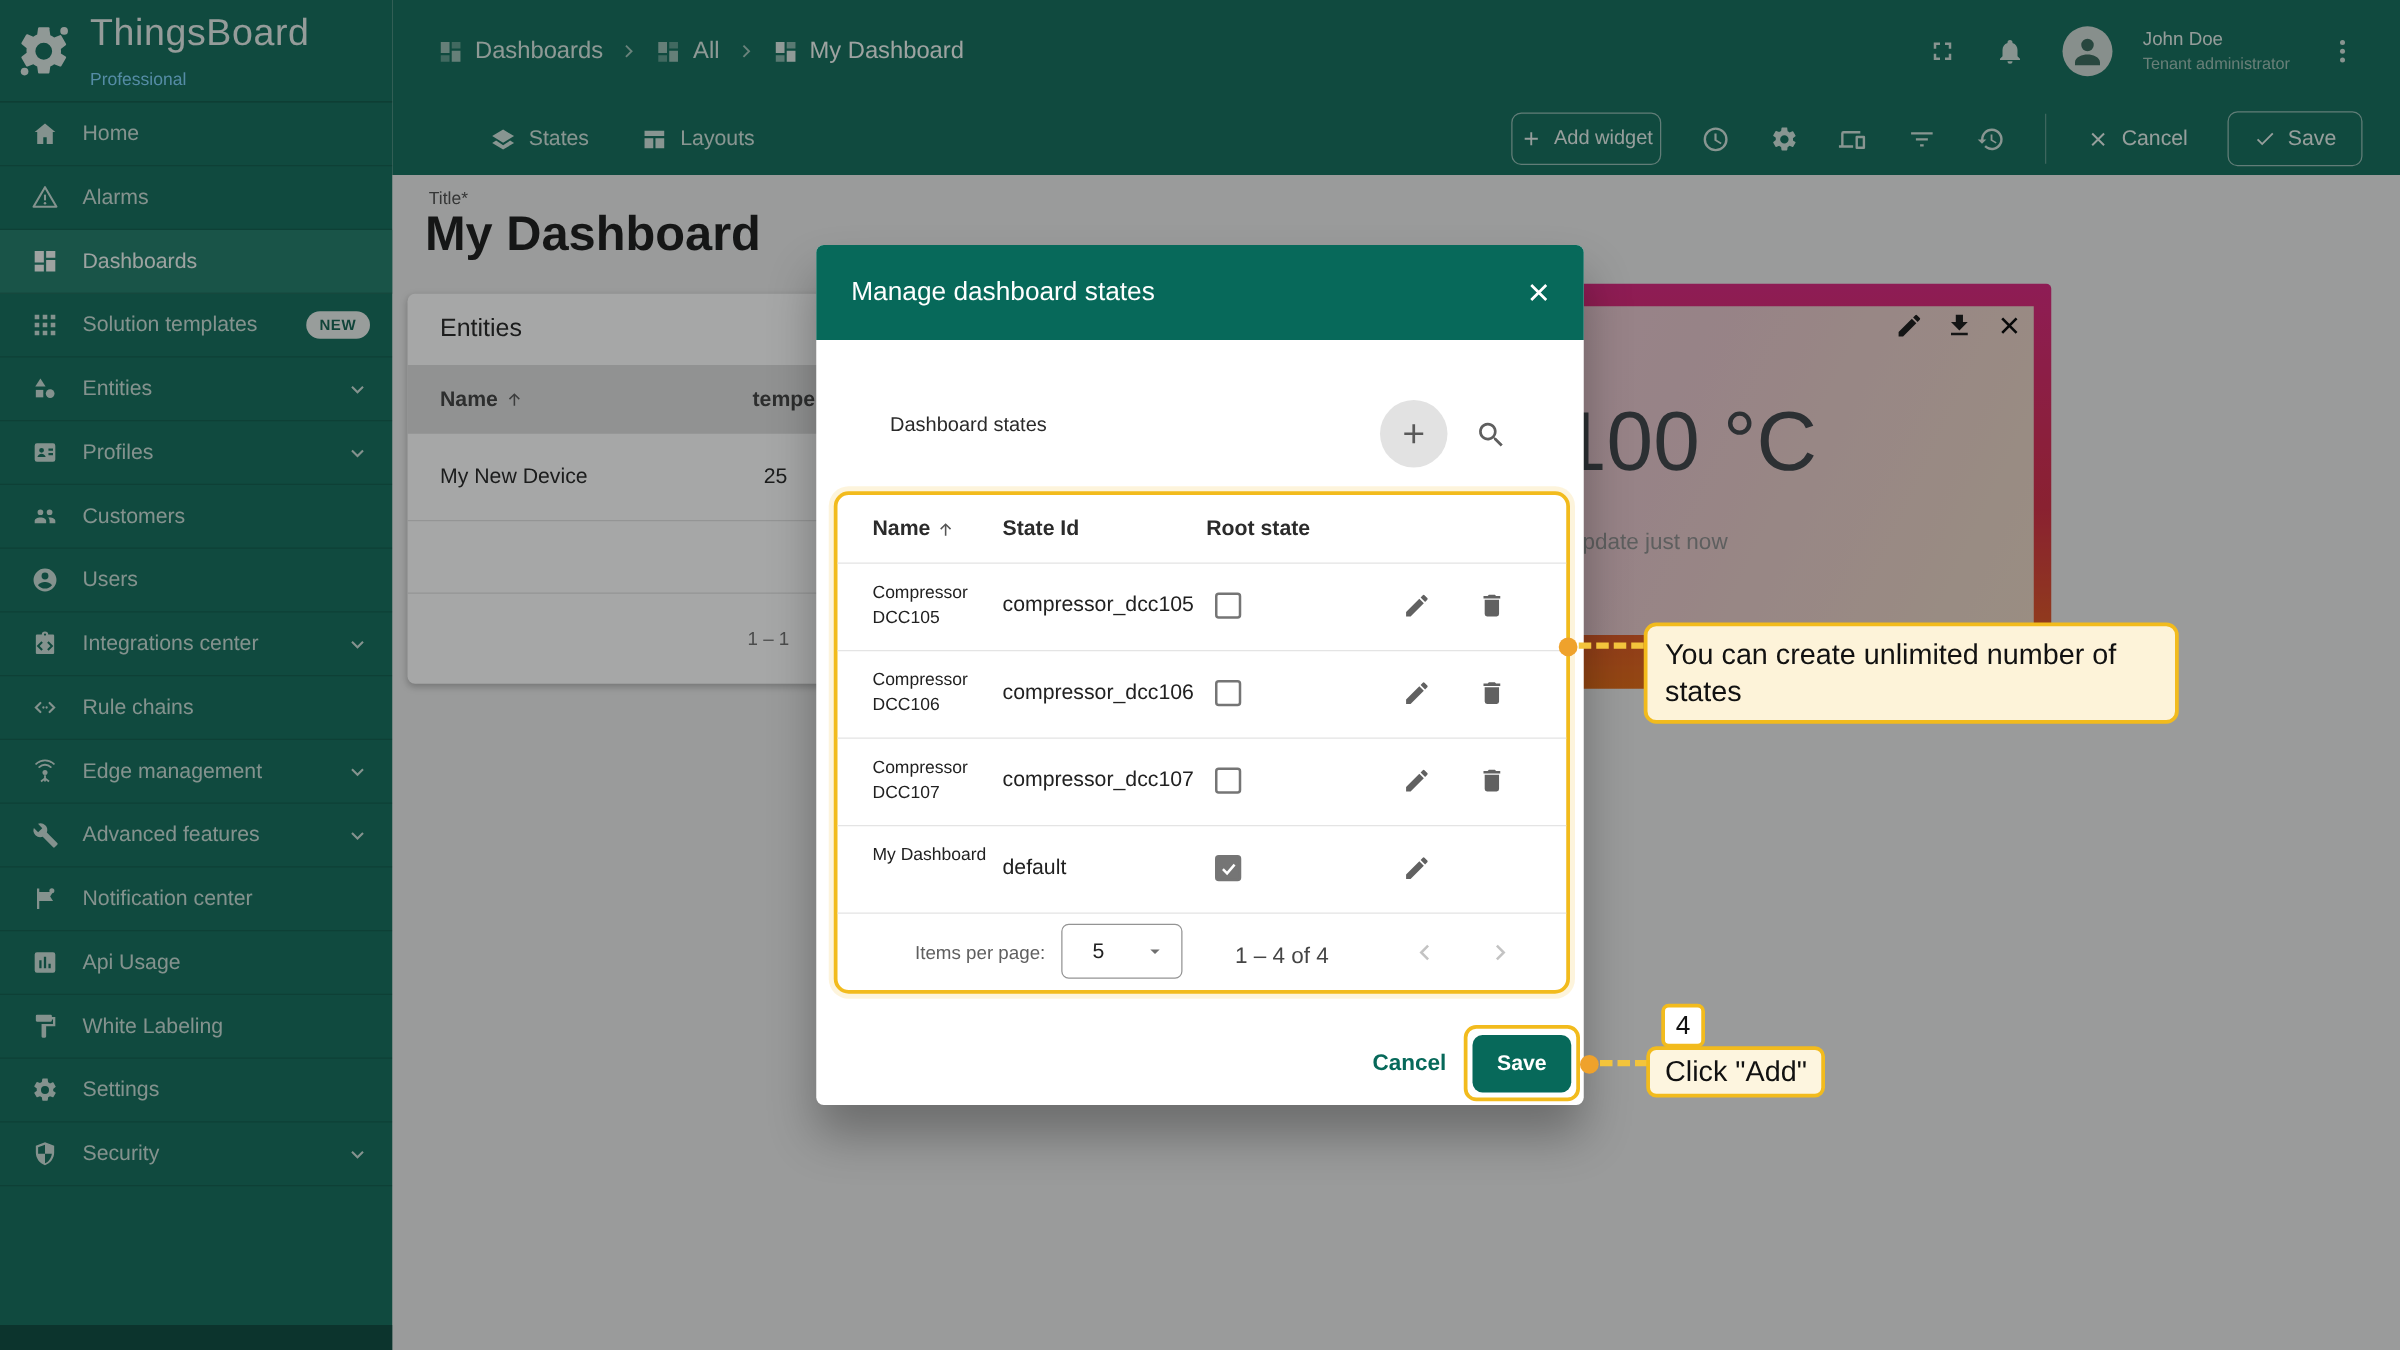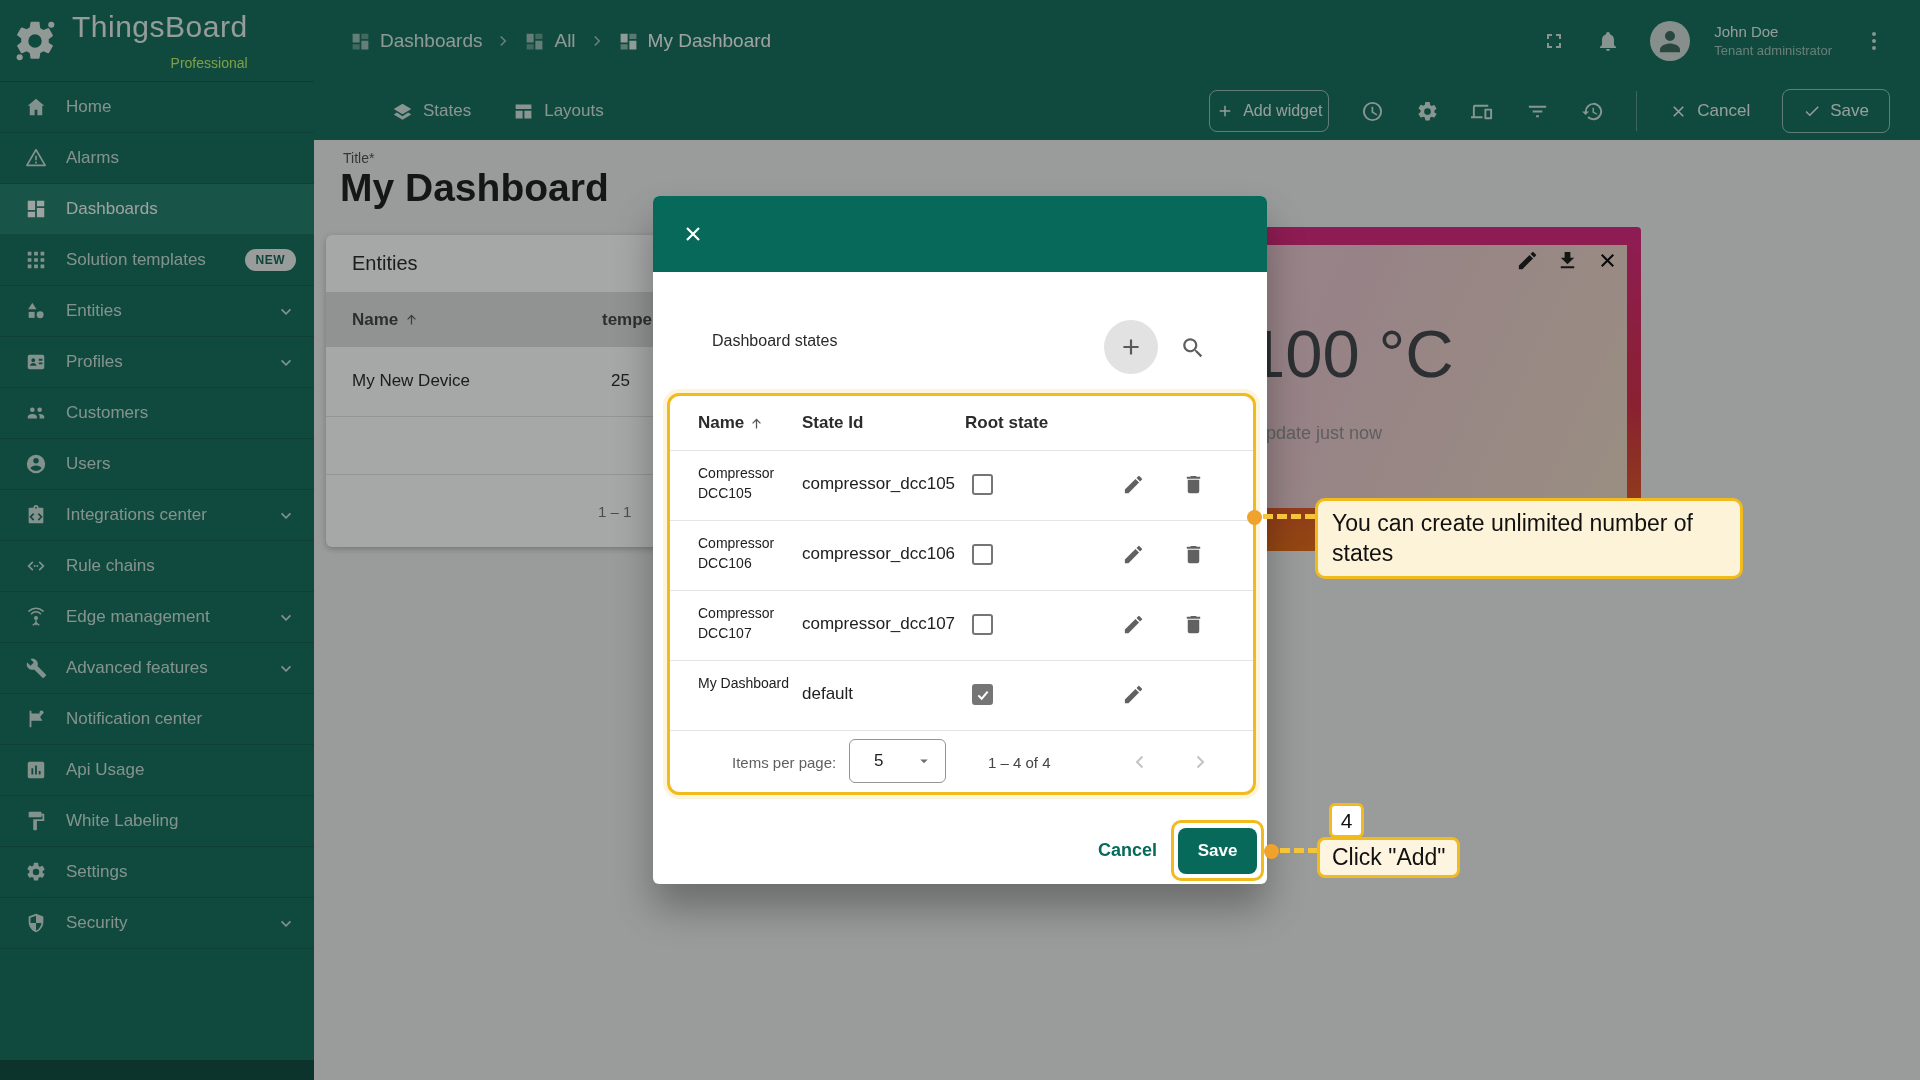--- a/index.html
+++ b/index.html
@@ -4,21 +4,21 @@
 <style>
   *{margin:0;padding:0;box-sizing:border-box}
   html,body{width:1920px;height:1080px;overflow:hidden;font-family:"Liberation Sans",sans-serif;background:#ececec}
   svg{display:block}
 
   
   .sidebar{position:absolute;left:0;top:0;width:314px;height:1080px;background:#0d6a57;z-index:1}
   .logo{height:82px;display:flex;align-items:center;padding-left:12px;border-bottom:1px solid rgba(0,0,0,.25)}
   .logo-text{margin-left:14px;color:#e4edea;line-height:1}
   .logo-name{font-size:30px;font-weight:400;letter-spacing:.5px}
-  .logo-sub{font-size:14px;text-align:right;margin-top:14px;color:#bef264}
+  .logo-sub{font-size:14px;margin-top:14px;color:#7dd3fc}
   .nav{position:absolute;top:82px;left:0;right:0}
   .nav-item{height:51px;display:flex;align-items:center;padding:0 18px 0 25px;color:#c9ded7;font-size:17px;border-bottom:1px solid rgba(0,0,0,.16);position:relative;cursor:pointer}
   .nav-item .ic{width:22px;height:22px;fill:currentColor;flex:none}
   .nav-item .lbl{margin-left:19px;flex:1;white-space:nowrap}
   .nav-item.active{background:#1c7a66;color:#f2f8f6}
   .badge-new{background:#e9efec;color:#0d5f4e;font-size:12px;font-weight:bold;padding:4px 11px;border-radius:12px;letter-spacing:.5px}
   .chev{width:20px;height:20px;fill:#c9ded7}
   .sidebar-bottom{position:absolute;left:0;bottom:0;width:314px;height:20px;background:#07463a}
 
   
@@ -97,21 +97,21 @@
   .tstate{position:absolute;left:132px;top:24px;font-size:17px;color:#212121}
   .cb{position:absolute;left:302px;top:24px;width:21px;height:21px;border:2px solid #757575;border-radius:3px;background:#fff;cursor:pointer}
   .cb.checked{background:#757575;border-color:#757575;display:flex;align-items:center;justify-content:center}
   .cb.checked svg{width:16px;height:16px;stroke:#fff;fill:none;stroke-width:3}
   .rowic{position:absolute;top:23px;width:23px;height:23px;fill:#616161;cursor:pointer}
   .pen{left:452px}.bin{left:512px}
   .tfoot-lbl{position:absolute;left:62px;top:358px;font-size:15px;color:#5f5f5f}
   .ipp{position:absolute;left:179px;top:343px;width:97px;height:44px;border:1px solid #949494;border-radius:6px;display:flex;align-items:center;cursor:pointer}
   .ipp .v{margin-left:24px;font-size:17px;color:#212121}
   .ipp .caret{position:absolute;right:12px;width:18px;height:18px;fill:#6f6f6f}
-  .range{position:absolute;left:318px;top:358px;width:110px;font-size:15px;color:#454545}
+  .range{position:absolute;left:318px;top:358px;width:110px;font-size:18px;color:#454545}
   .pgc{position:absolute;top:354px;width:24px;height:24px;stroke:#c3c3c3;fill:none;stroke-width:2;cursor:pointer}
   .m-cancel{position:absolute;left:445px;top:644px;font-size:18px;font-weight:bold;color:#07695a;cursor:pointer}
   .m-save{position:absolute;left:525px;top:632px;width:79px;height:46px;background:#07695a;color:#fff;font-size:17px;font-weight:bold;border:none;border-radius:8px;cursor:pointer}
 
   
   .anno{z-index:60}
   .ring{position:absolute;border:3px solid #f2bb1d;border-radius:10px;background:transparent}
   .dot{position:absolute;width:15px;height:15px;border-radius:50%;background:#efa22c}
   .dash{position:absolute;border-top:5px dashed #f3c43c;height:0}
   .note{position:absolute;background:#fdf3d9;border:3px solid #f2bb1d;border-radius:10px;padding:7px 14px;font-size:23px;color:#111;line-height:1.32}
@@ -426,20 +426,21 @@
     </div>
     <div class="wval">100 °C</div>
     <div class="wsub">last update just now</div>
   </section>
 </main>
 
 <div class="backdrop"></div>
 
 <div class="modal">
   <div class="m-head">
+    <span class="m-title">Manage dashboard states</span>
     <svg class="m-close" viewBox="0 0 24 24">
         <path d="M6 6l12 12M18 6 6 18"></path>
       </svg>
   </div>
   <div class="m-sect">Dashboard states</div>
   <span class="m-plus">
       <svg class="ic" viewBox="0 0 24 24">
         <path d="M11 5h2v6h6v2h-6v6h-2v-6H5v-2h6z"></path>
       </svg>
     </span>

